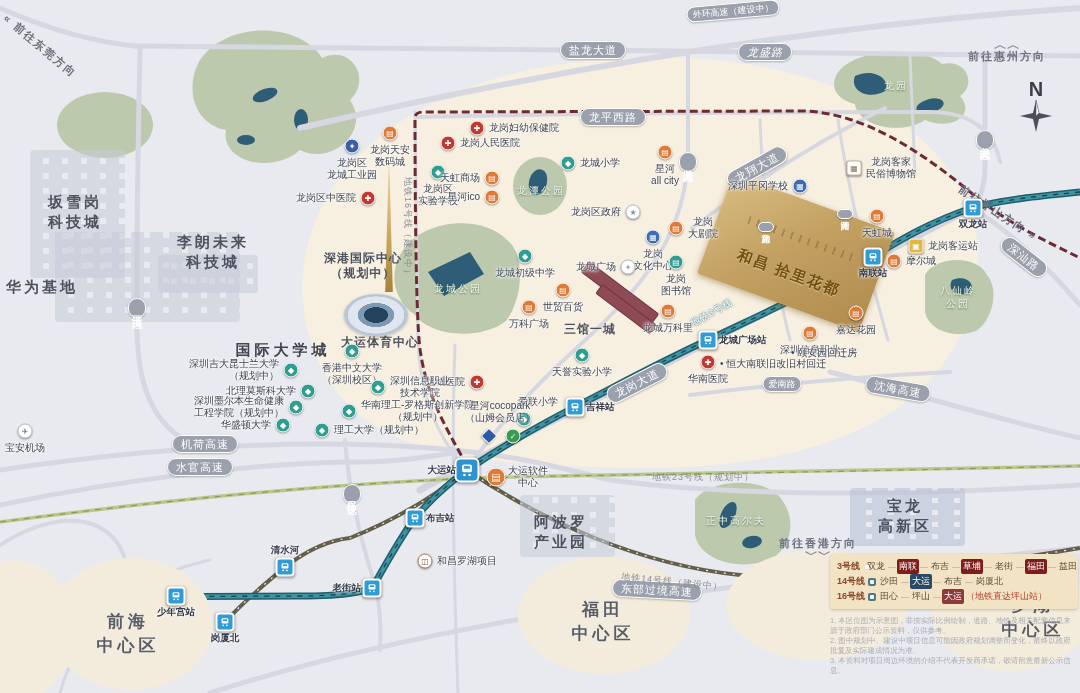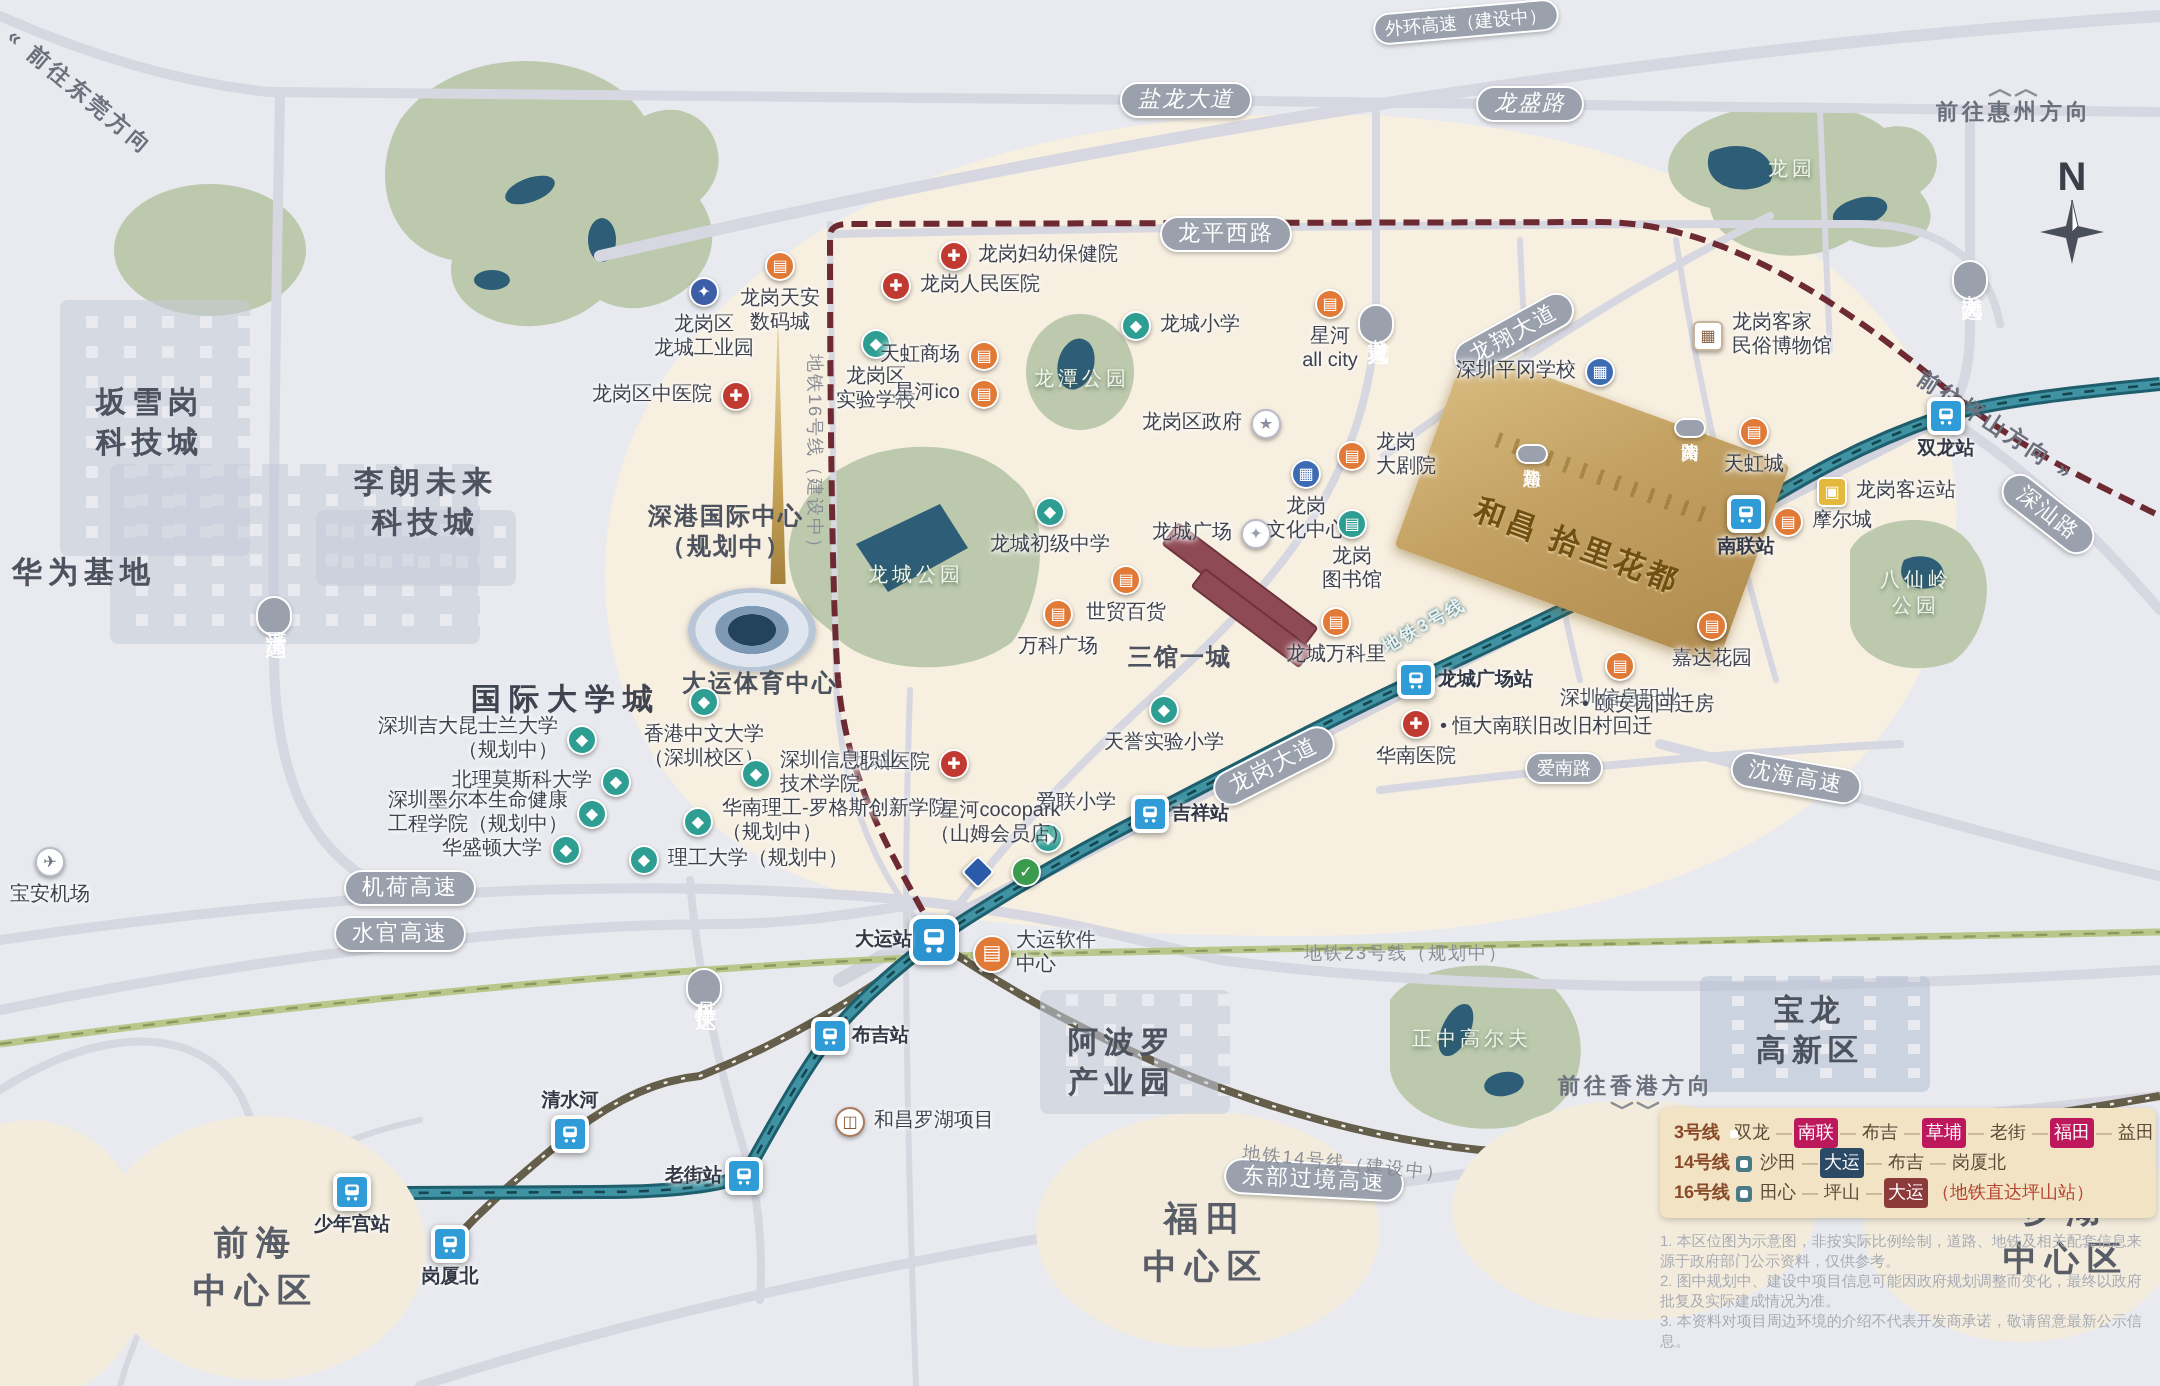--- a/index.html
+++ b/index.html
@@ -58,21 +58,21 @@
   .pi.industry{background:#3c5ea6;}
   .pi.museum{background:#fff;color:#8a6a4a;border-color:#c9b49a;border-radius:3px;}
   .pi.bus{background:#e3b83c;border-radius:3px;}
   .pi.airport{background:#fff;color:#6b707d;border-color:#b9bdc9;}
   .pi.hechang{background:#fff;color:#8a5a3a;border-color:#a9795a;}
   .pi.sam{background:#2b5ba8;border-radius:2px;transform:translate(-50%,-50%) rotate(45deg);width:12px;height:12px;}
   .pi.coco{background:#3a9b4f;}
   .poi-label{position:absolute;white-space:nowrap;font-size:10px;color:#3e434f;
       line-height:12px;text-align:center;
       text-shadow:0 0 2px #fff,0 0 3px #fff,0 0 4px #fff;}
-  .poi.side-right .poi-label{left:12px;top:0;transform:translateY(-50%);text-align:left;}
+  .poi.side-right .poi-label{left:12px;top:0;transform:translateY(-50%);text-align:center;}
   .poi.side-left  .poi-label{right:12px;top:0;transform:translateY(-50%);text-align:right;}
   .poi.side-below .poi-label{top:11px;left:0;transform:translateX(-50%);}
   .poi.side-above .poi-label{bottom:11px;left:0;transform:translateX(-50%);padding-left:28px;}
   .plain-label{position:absolute;z-index:7;font-size:10px;color:#3e434f;line-height:12px;
       white-space:nowrap;text-shadow:0 0 3px #fff,0 0 3px #fff;}
   
   .station{position:absolute;z-index:8;width:0;height:0;}
   .st-box{position:absolute;transform:translate(-50%,-50%);width:15px;height:15px;
       background:#2f9cd8;border:2px solid #fff;border-radius:4px;
       box-shadow:0 1px 3px rgba(0,0,0,.4);display:flex;align-items:center;justify-content:center;}
@@ -104,21 +104,21 @@
       background:#f1e3c4;border-radius:4px;padding:5px 7px;box-sizing:border-box;
       box-shadow:0 1px 3px rgba(0,0,0,.2);}
   .lg-row{display:flex;align-items:center;font-size:9px;color:#5c4a38;
       white-space:nowrap;line-height:15px;}
   .lg-line{color:#8a4a2a;font-weight:bold;margin-right:3px;}
   .lg-m{display:inline-block;width:8px;height:8px;background:#4a7a85;border-radius:2px;
       margin-right:2px;position:relative;}
   .lg-m::after{content:"";position:absolute;left:2px;top:2px;width:4px;height:4px;background:#fff;border-radius:1px;}
   .lg-sep{color:#b09878;margin:0 1px;font-size:8px;}
   .lg-chip{border-radius:2px;padding:0 2px;}
-  .lg-chip.teal{background:#be185d;color:#fff;}
+  .lg-chip.teal{background:#7f1d1d;color:#fff;}
   .lg-chip.navy{background:#2c4a66;color:#fff;}
   .lg-chip.maroon{background:#8c3a3a;color:#fff;}
   .lg-suffix{color:#b5432f;margin-left:2px;}
   #disclaimer{position:absolute;left:830px;top:616px;width:248px;z-index:9;
       font-size:7.5px;color:#a9acb5;line-height:10px;}
   
   #compass{position:absolute;left:1036px;top:78px;z-index:6;text-align:center;
       transform:translateX(-50%);color:#3a3f4a;}
   #compass .n{font-size:20px;font-weight:bold;letter-spacing:0;}
 </style>
@@ -226,21 +226,21 @@
   <div id="property">
     <div class="ticks"></div>
     <div class="pname">和昌 拾里花都</div>
   </div>
 
   <div id="compass">
     <div class="n">N</div>
   </div>
 
   <div id="layer-roads">
-      <div class="cap" style="left: 593px; top: 50px; font-style: italic;">盐龙大道</div>
+      <div class="cap" style="left: 593px; top: 50px;">盐龙大道</div>
       <div class="cap" style="left: 765px; top: 52px; font-style: italic;">龙盛路</div>
       <div class="cap small" style="left: 733px; top: 11px; transform: translate(-50%, -50%) rotate(-5deg);">外环高速（建设中）</div>
       <div class="cap" style="left: 613px; top: 117px;">龙平西路</div>
       <div class="cap v" style="left: 688px; top: 162px;">龙城大道</div>
       <div class="cap" style="left: 757px; top: 167px; transform: translate(-50%, -50%) rotate(-29deg);">龙翔大道</div>
       <div class="cap v" style="left: 985px; top: 140px;">龙岗大道</div>
       <div class="cap" style="left: 637px; top: 383px; transform: translate(-50%, -50%) rotate(-27deg);">龙岗大道</div>
       <div class="cap" style="left: 1024px; top: 257px; transform: translate(-50%, -50%) rotate(38deg);">深汕路</div>
       <div class="cap v small" style="left: 766px; top: 227px;">如意路</div>
       <div class="cap v small" style="left: 845px; top: 214px;">黄阁路</div>

